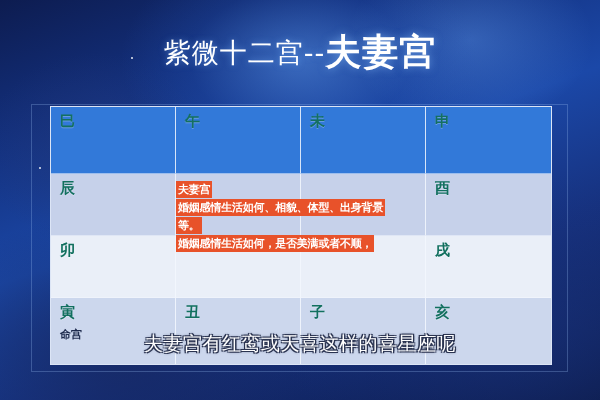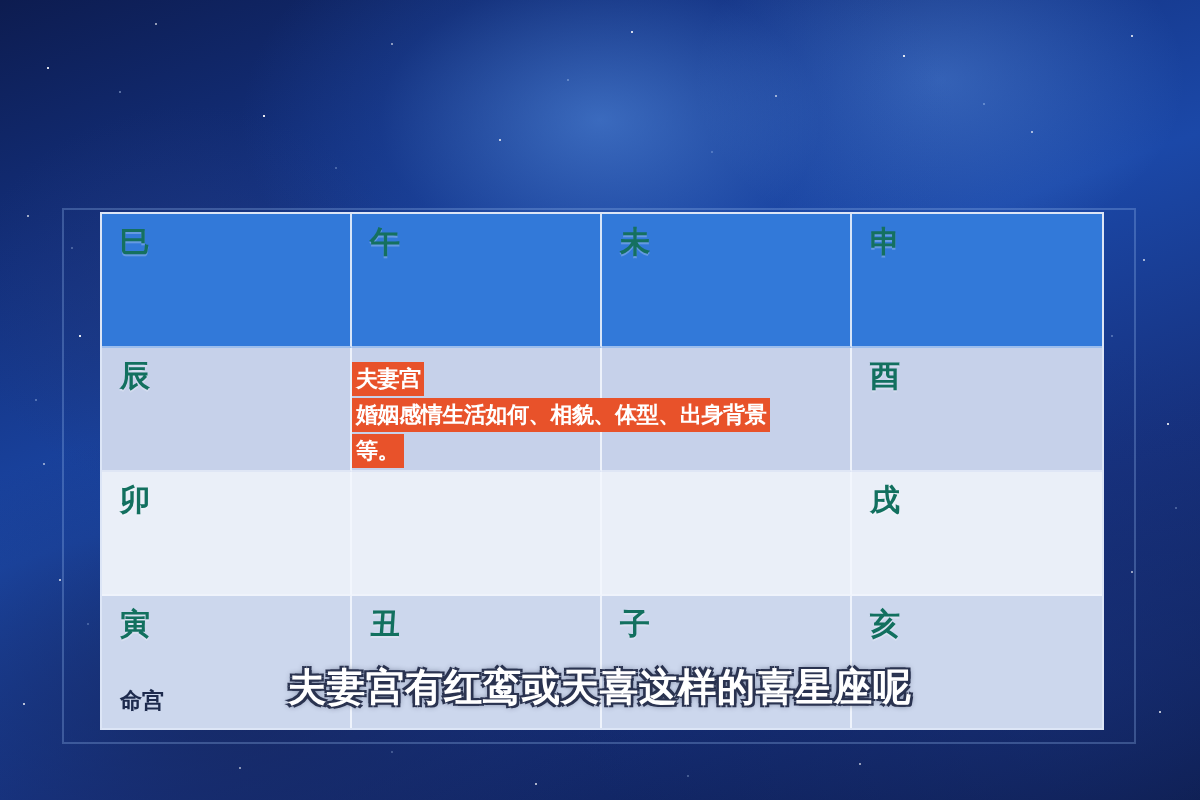--- a/index.html
+++ b/index.html
@@ -148,21 +148,21 @@
     font-weight: 700;
     color: #12705f;
     text-shadow: 0 1px 0 rgba(255,255,255,.25);
     letter-spacing: 0;
   }
   .cell.top .branch { color: #157060; }
 
   .ming {
     position: absolute;
     left: 9px;
-    bottom: 7px;
+    bottom: 23px;
     font-size: 11px;
     font-weight: 700;
     color: #1d2a4d;
   }
 
   
   #note {
     position: absolute;
     left: 176px;
     top: 180px;
@@ -190,39 +190,42 @@
   
   #caption {
     position: absolute;
     left: 0;
     top: 331px;
     width: 600px;
     text-align: center;
     z-index: 9;
     white-space: nowrap;
     font-size: 19px;
-    font-weight: 700;
+    font-weight: 400;
     color: #ffffff;
     letter-spacing: 0.5px;
     text-shadow:
       -1.2px -1.2px 0 #2a3350,
        1.2px -1.2px 0 #2a3350,
       -1.2px  1.2px 0 #2a3350,
        1.2px  1.2px 0 #2a3350,
        0 0 3px rgba(30,40,70,.9);
   }
 </style>
 </head>
 <body>
 
 <div id="screen">
 
   <div id="stars"></div>
   <div id="stars2"></div>
 
+  <div id="title">
+    <span class="t-a">紫微十二宫--</span><span class="t-b">夫妻宫</span>
+  </div>
 
   <div id="frame"></div>
 
   <div id="chart">
 
     <div class="cell top">
       <span class="branch">巳</span>
     </div>
     <div class="cell top">
       <span class="branch">午</span>
@@ -264,17 +267,18 @@
     </div>
     <div class="cell band4">
       <span class="branch">亥</span>
     </div>
   </div>
 
   <div id="note">
     <span class="nl"><span>夫妻宫</span></span>
     <span class="nl"><span>婚姻感情生活如何、相貌、体型、出身背景</span></span>
     <span class="nl"><span>等。</span></span>
+    <span class="nl"><span>婚姻感情生活如何，是否美满或者不顺，</span></span>
   </div>
 
   <div id="caption">夫妻宫有红鸾或天喜这样的喜星座呢</div>
 
 </div>
 
 </body></html>

